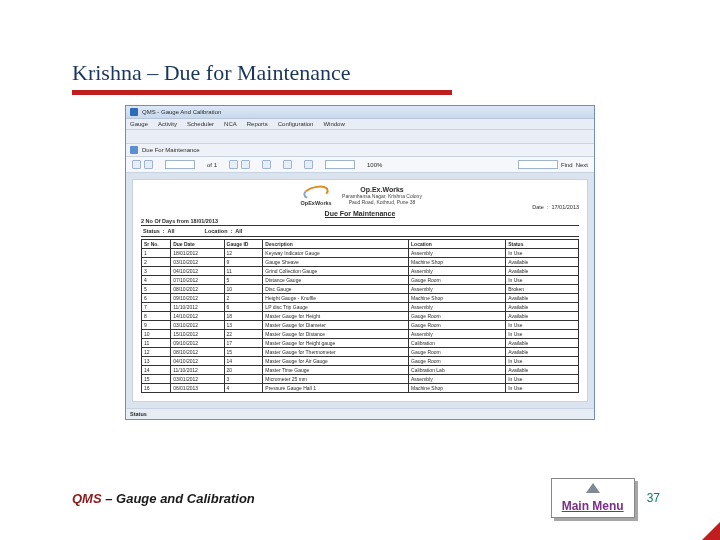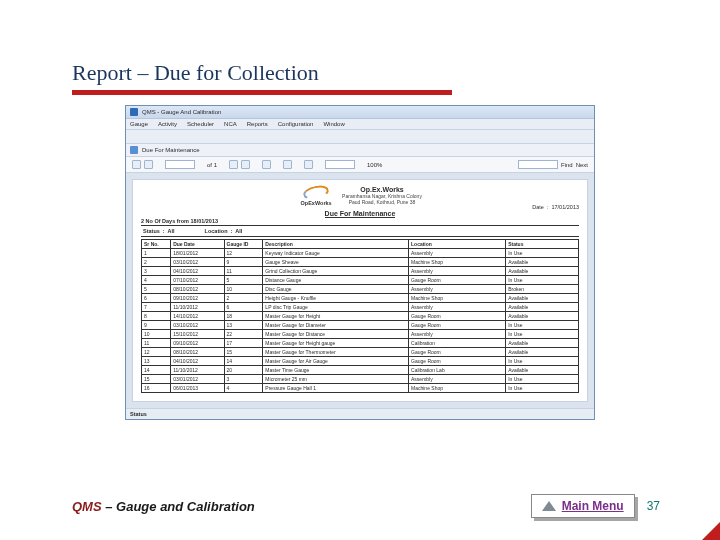--- a/index.html
+++ b/index.html
@@ -121,36 +121,37 @@
     border:1px solid #888;
     box-shadow: 3px 3px 0 rgba(0,0,0,0.35);
     padding:4px 10px;
     display:flex;
     align-items:center;
     gap:6px;
     font-weight:bold;
     color:#7a2f8a;
     text-decoration:underline;
     font-size:12px;
+    flex-direction:column;
   }
   .arrow-up { width:14px; height:10px; display:block; }
   .page-num { margin-left:12px; font-size:12px; color:#0f766e; }
   .red-corner {
     position:absolute;
     bottom:0; right:0;
     width:0; height:0;
     border-left:18px solid transparent;
     border-bottom:18px solid #c01e1e;
   }
 </style>
 </head>
 <body>
 
 <div class="slide">
-  <div class="title">Report – Due for Collection</div>
+  <div class="title">Krishna – Due for Maintenance</div>
   <div class="red-rule"></div>
 
   <div class="app-window">
     <div class="titlebar">
       <span class="app-icon"></span>
       <span>QMS - Gauge And Calibration</span>
     </div>
     <div class="menubar">
       <span>Gauge</span>
       <span>Activity</span>

